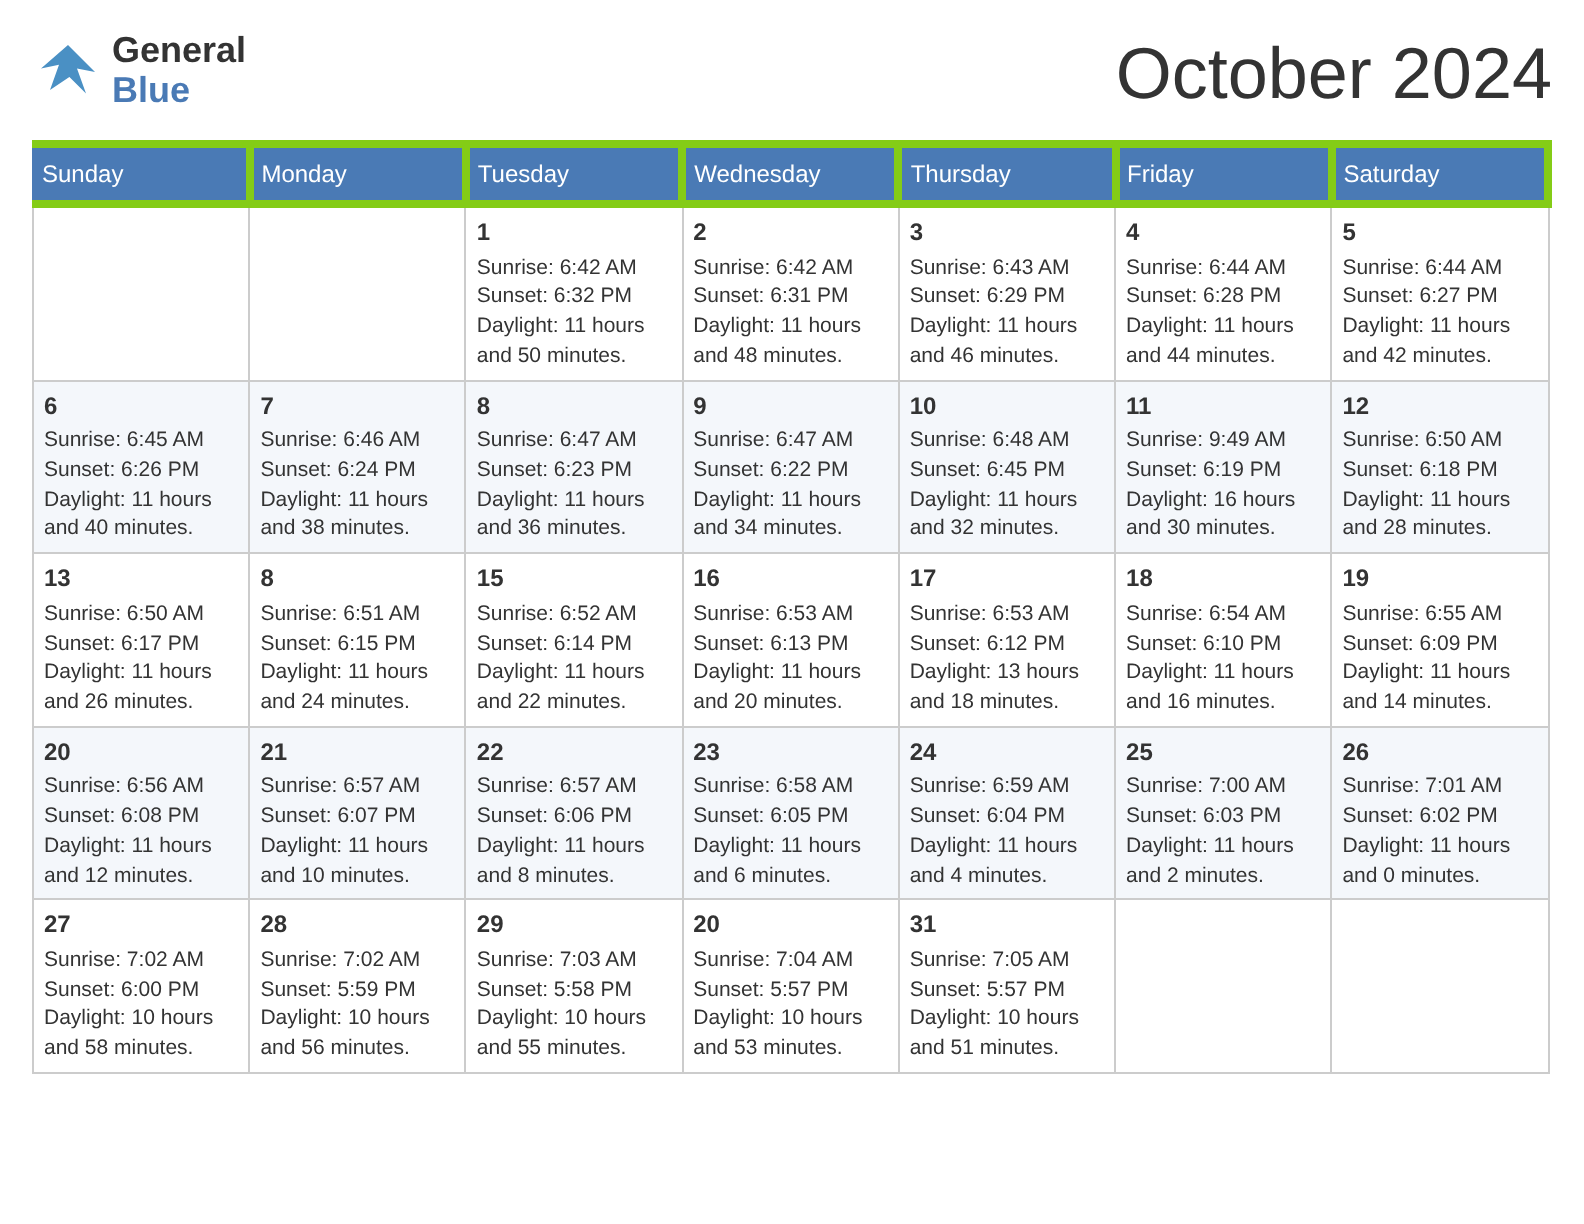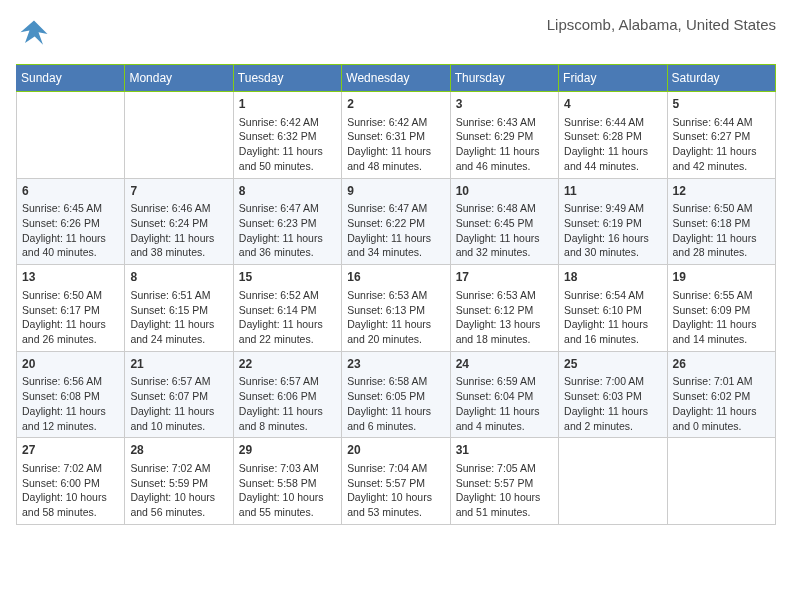--- a/index.html
+++ b/index.html
@@ -48,21 +48,21 @@
       border-collapse: collapse;
       font-size: 11px;
     }
     th {
       background-color: #4a7ab5;
       color: #fff;
       padding: 6px 4px;
       text-align: left;
       font-size: 12px;
       font-weight: normal;
-      border: 1px solid #84cc16;
+      border: 4px solid #84cc16;
     }
     td {
       border: 1px solid #ccc;
       vertical-align: top;
       padding: 4px 5px;
       height: 80px;
       width: calc(100% / 7);
       color: #333;
       font-size: 10.5px;
       line-height: 1.4;
@@ -85,23 +85,27 @@
     th:first-child { border-left: 1px solid #4a7ab5; }
   </style>
 </head>
 <body>
 
 <div class="header">
   <div class="logo">
     <svg class="logo-bird" viewBox="0 0 40 40">
       <polygon points="20,5 35,20 25,18 30,32 18,20 22,22 10,30 15,16 5,18" fill="#4a90c4"></polygon>
     </svg>
+    <div class="logo-text">
+      <div>General</div>
+      <div style="color:#4a7ab5;">Blue</div>
+    </div>
   </div>
   <div class="title-area">
-    <div class="location">Lipscomb, Alabama, United States</div>
+    <div class="month-title">October 2024</div>
   </div>
 </div>
 
 <table>
   <thead>
     <tr>
     <th>Sunday</th>
         <th>Monday</th>
         <th>Tuesday</th>
         <th>Wednesday</th>

